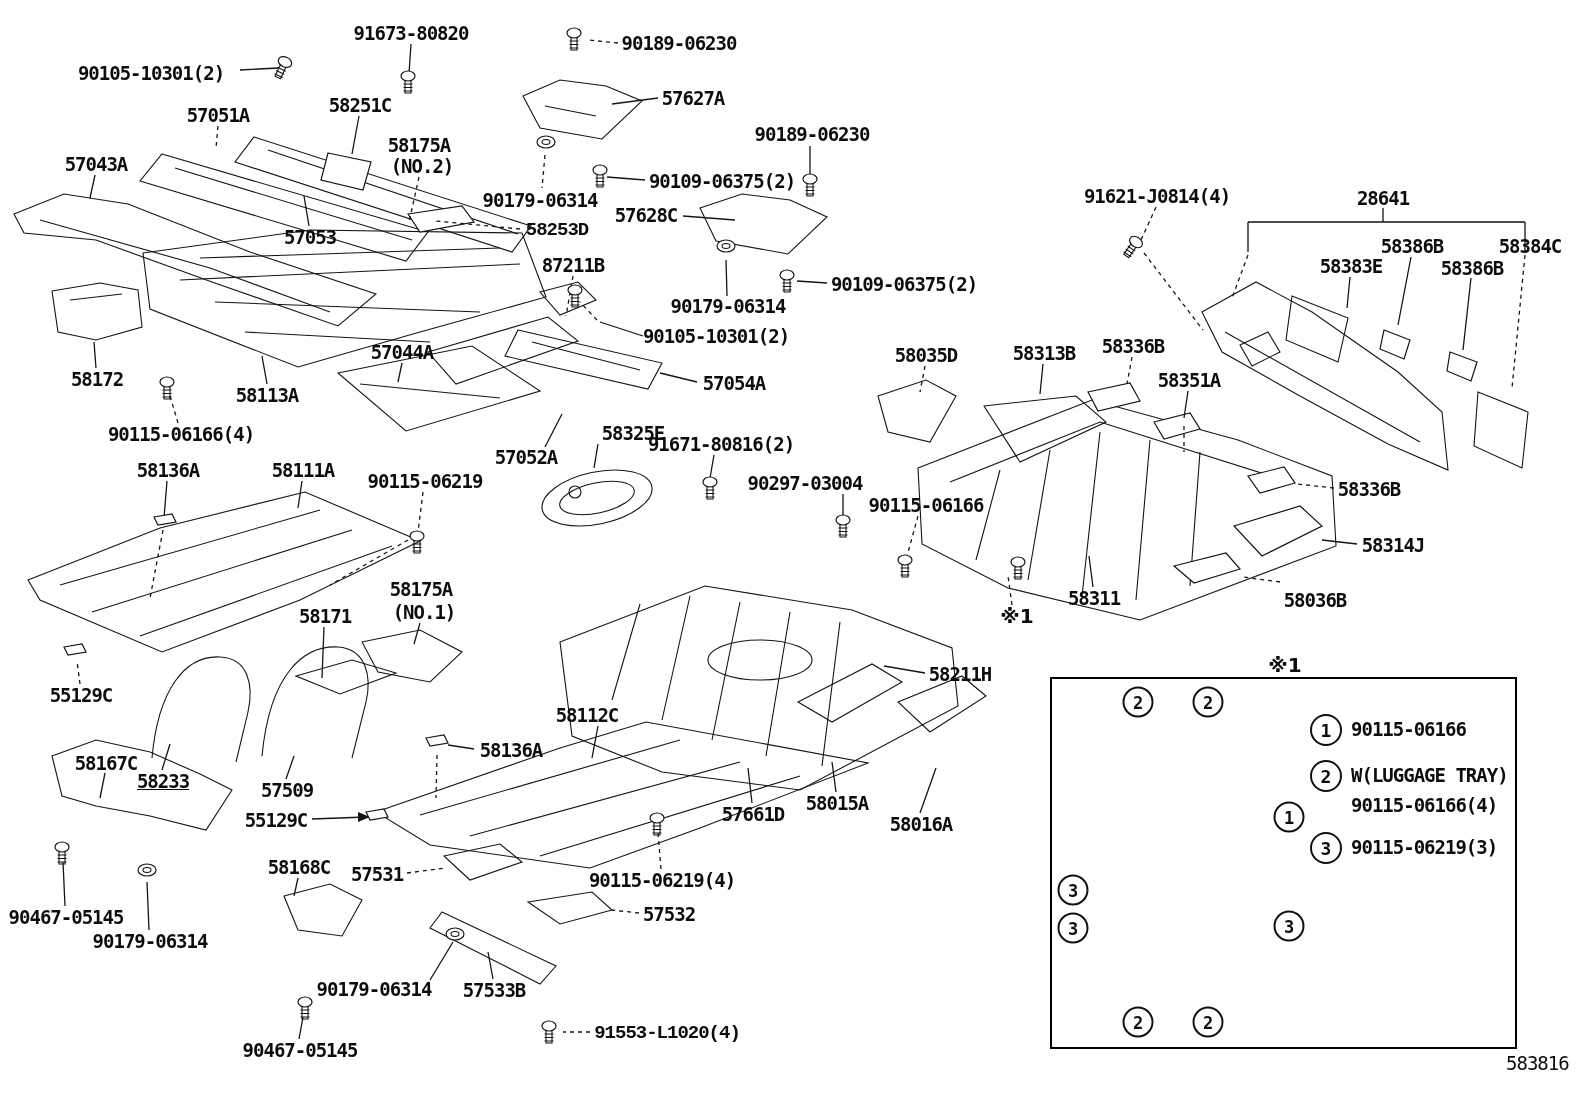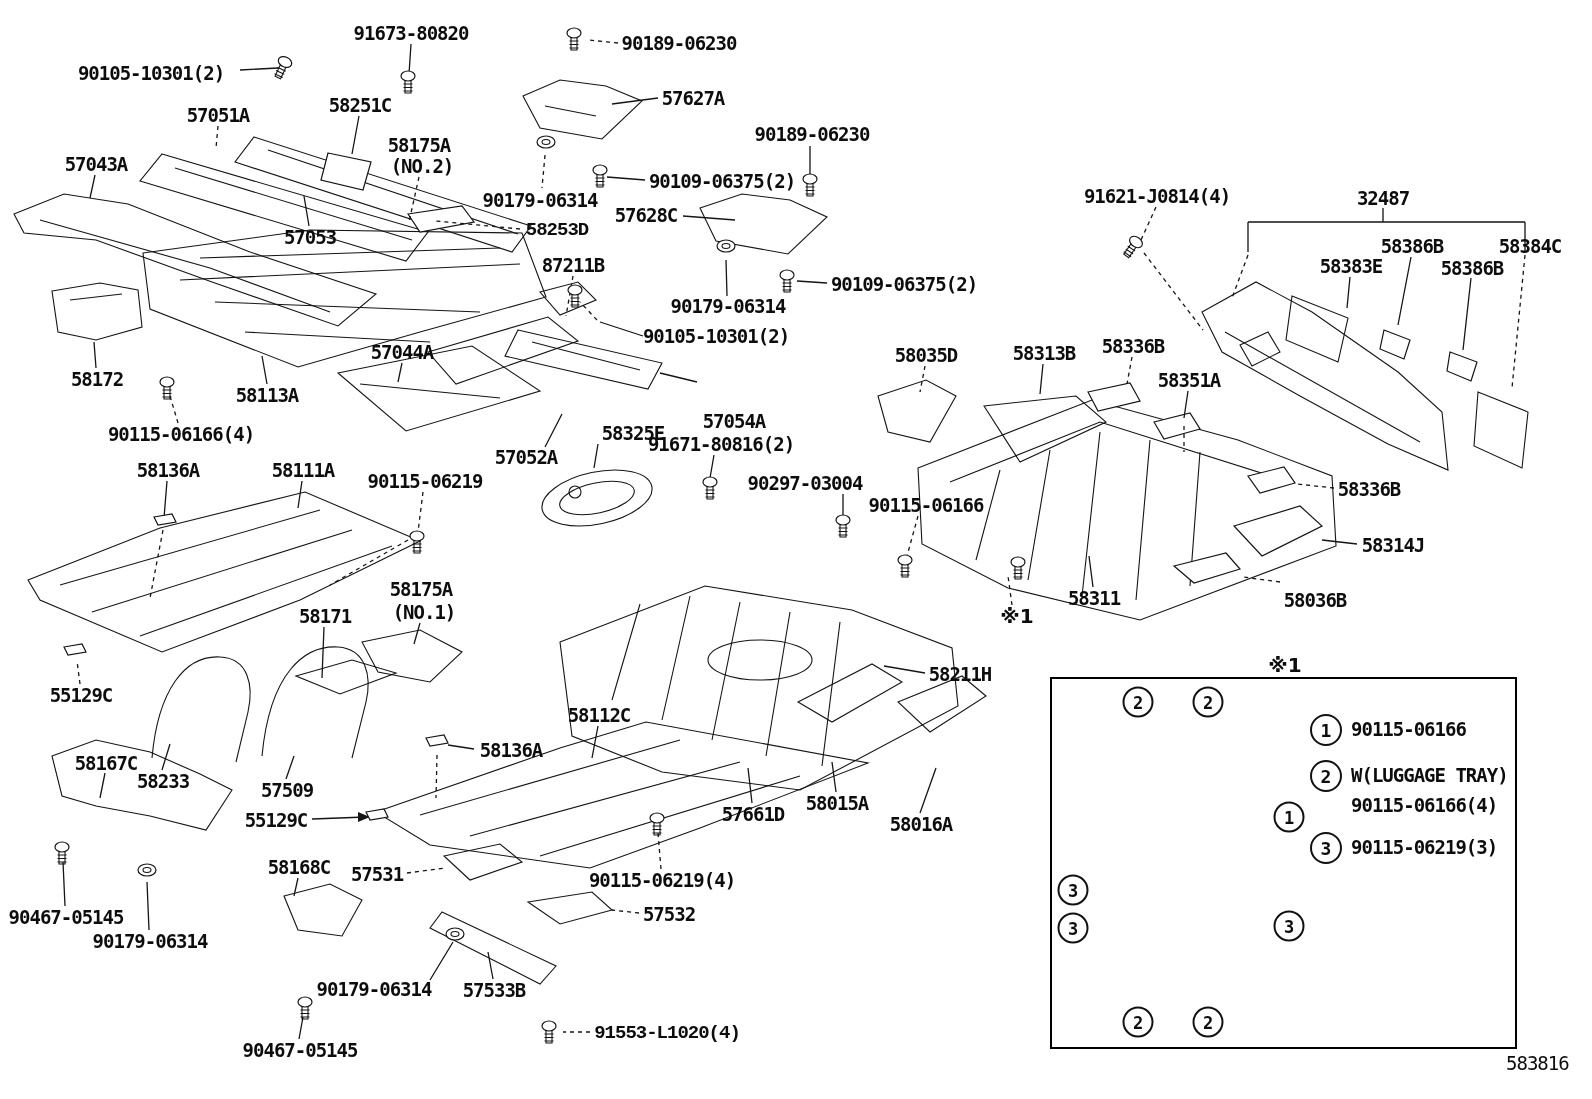--- a/index.html
+++ b/index.html
@@ -221,55 +221,55 @@
       <div class="lbl" style="left: 646px; top: 215px;">57628C</div>
       <div class="lbl" style="left: 557px; top: 230px; font-family: Liberation Mono, monospace;">58253D</div>
       <div class="lbl" style="left: 573px; top: 265px;">87211B</div>
       <div class="lbl" style="left: 904px; top: 284px;">90109-06375(2)</div>
       <div class="lbl" style="left: 728px; top: 306px;">90179-06314</div>
       <div class="lbl" style="left: 716px; top: 336px;">90105-10301(2)</div>
       <div class="lbl" style="left: 97px; top: 379px;">58172</div>
       <div class="lbl" style="left: 267px; top: 395px;">58113A</div>
       <div class="lbl" style="left: 181px; top: 434px;">90115-06166(4)</div>
       <div class="lbl" style="left: 402px; top: 352px;">57044A</div>
-      <div class="lbl" style="left: 734px; top: 383px; margin-top: 38px;">57054A</div>
+      <div class="lbl" style="left: 734px; top: 383px;">57054A</div>
       <div class="lbl" style="left: 526px; top: 457px;">57052A</div>
       <div class="lbl" style="left: 633px; top: 433px;">58325E</div>
       <div class="lbl" style="left: 721px; top: 444px;">91671-80816(2)</div>
       <div class="lbl" style="left: 805px; top: 483px;">90297-03004</div>
       <div class="lbl" style="left: 926px; top: 505px;">90115-06166</div>
       <div class="lbl" style="left: 168px; top: 470px;">58136A</div>
       <div class="lbl" style="left: 303px; top: 470px;">58111A</div>
       <div class="lbl" style="left: 425px; top: 481px;">90115-06219</div>
       <div class="lbl" style="left: 421px; top: 589px;">58175A</div>
       <div class="lbl" style="left: 424px; top: 612px;">(NO.1)</div>
       <div class="lbl" style="left: 325px; top: 616px;">58171</div>
       <div class="lbl" style="left: 81px; top: 695px;">55129C</div>
       <div class="lbl" style="left: 106px; top: 763px;">58167C</div>
-      <div class="lbl" style="left: 163px; top: 781px;">58233</div>
+      <div class="lbl" style="left: 163px; top: 781px; text-decoration: underline;">58233</div>
       <div class="lbl" style="left: 287px; top: 790px;">57509</div>
       <div class="lbl" style="left: 276px; top: 820px;">55129C</div>
       <div class="lbl" style="left: 299px; top: 867px;">58168C</div>
       <div class="lbl" style="left: 377px; top: 874px;">57531</div>
       <div class="lbl" style="left: 66px; top: 917px;">90467-05145</div>
       <div class="lbl" style="left: 150px; top: 941px;">90179-06314</div>
-      <div class="lbl" style="left: 599px; top: 715px;">58112C</div>
+      <div class="lbl" style="left: 587px; top: 715px;">58112C</div>
       <div class="lbl" style="left: 511px; top: 750px;">58136A</div>
       <div class="lbl" style="left: 960px; top: 674px;">58211H</div>
       <div class="lbl" style="left: 753px; top: 814px;">57661D</div>
       <div class="lbl" style="left: 837px; top: 803px;">58015A</div>
       <div class="lbl" style="left: 921px; top: 824px;">58016A</div>
       <div class="lbl" style="left: 662px; top: 880px;">90115-06219(4)</div>
       <div class="lbl" style="left: 669px; top: 914px;">57532</div>
       <div class="lbl" style="left: 374px; top: 989px;">90179-06314</div>
       <div class="lbl" style="left: 494px; top: 990px;">57533B</div>
       <div class="lbl" style="left: 667px; top: 1033px; font-family: Liberation Mono, monospace;">91553-L1020(4)</div>
       <div class="lbl" style="left: 300px; top: 1050px;">90467-05145</div>
       <div class="lbl" style="left: 1157px; top: 196px;">91621-J0814(4)</div>
-      <div class="lbl" style="left: 1383px; top: 198px;">32487</div>
+      <div class="lbl" style="left: 1383px; top: 198px;">28641</div>
       <div class="lbl" style="left: 1412px; top: 246px;">58386B</div>
       <div class="lbl" style="left: 1530px; top: 246px;">58384C</div>
       <div class="lbl" style="left: 1351px; top: 266px;">58383E</div>
       <div class="lbl" style="left: 1472px; top: 268px;">58386B</div>
       <div class="lbl" style="left: 926px; top: 355px;">58035D</div>
       <div class="lbl" style="left: 1044px; top: 353px;">58313B</div>
       <div class="lbl" style="left: 1133px; top: 346px;">58336B</div>
       <div class="lbl" style="left: 1189px; top: 380px;">58351A</div>
       <div class="lbl" style="left: 1094px; top: 598px;">58311</div>
       <div class="lbl" style="left: 1369px; top: 489px;">58336B</div>

